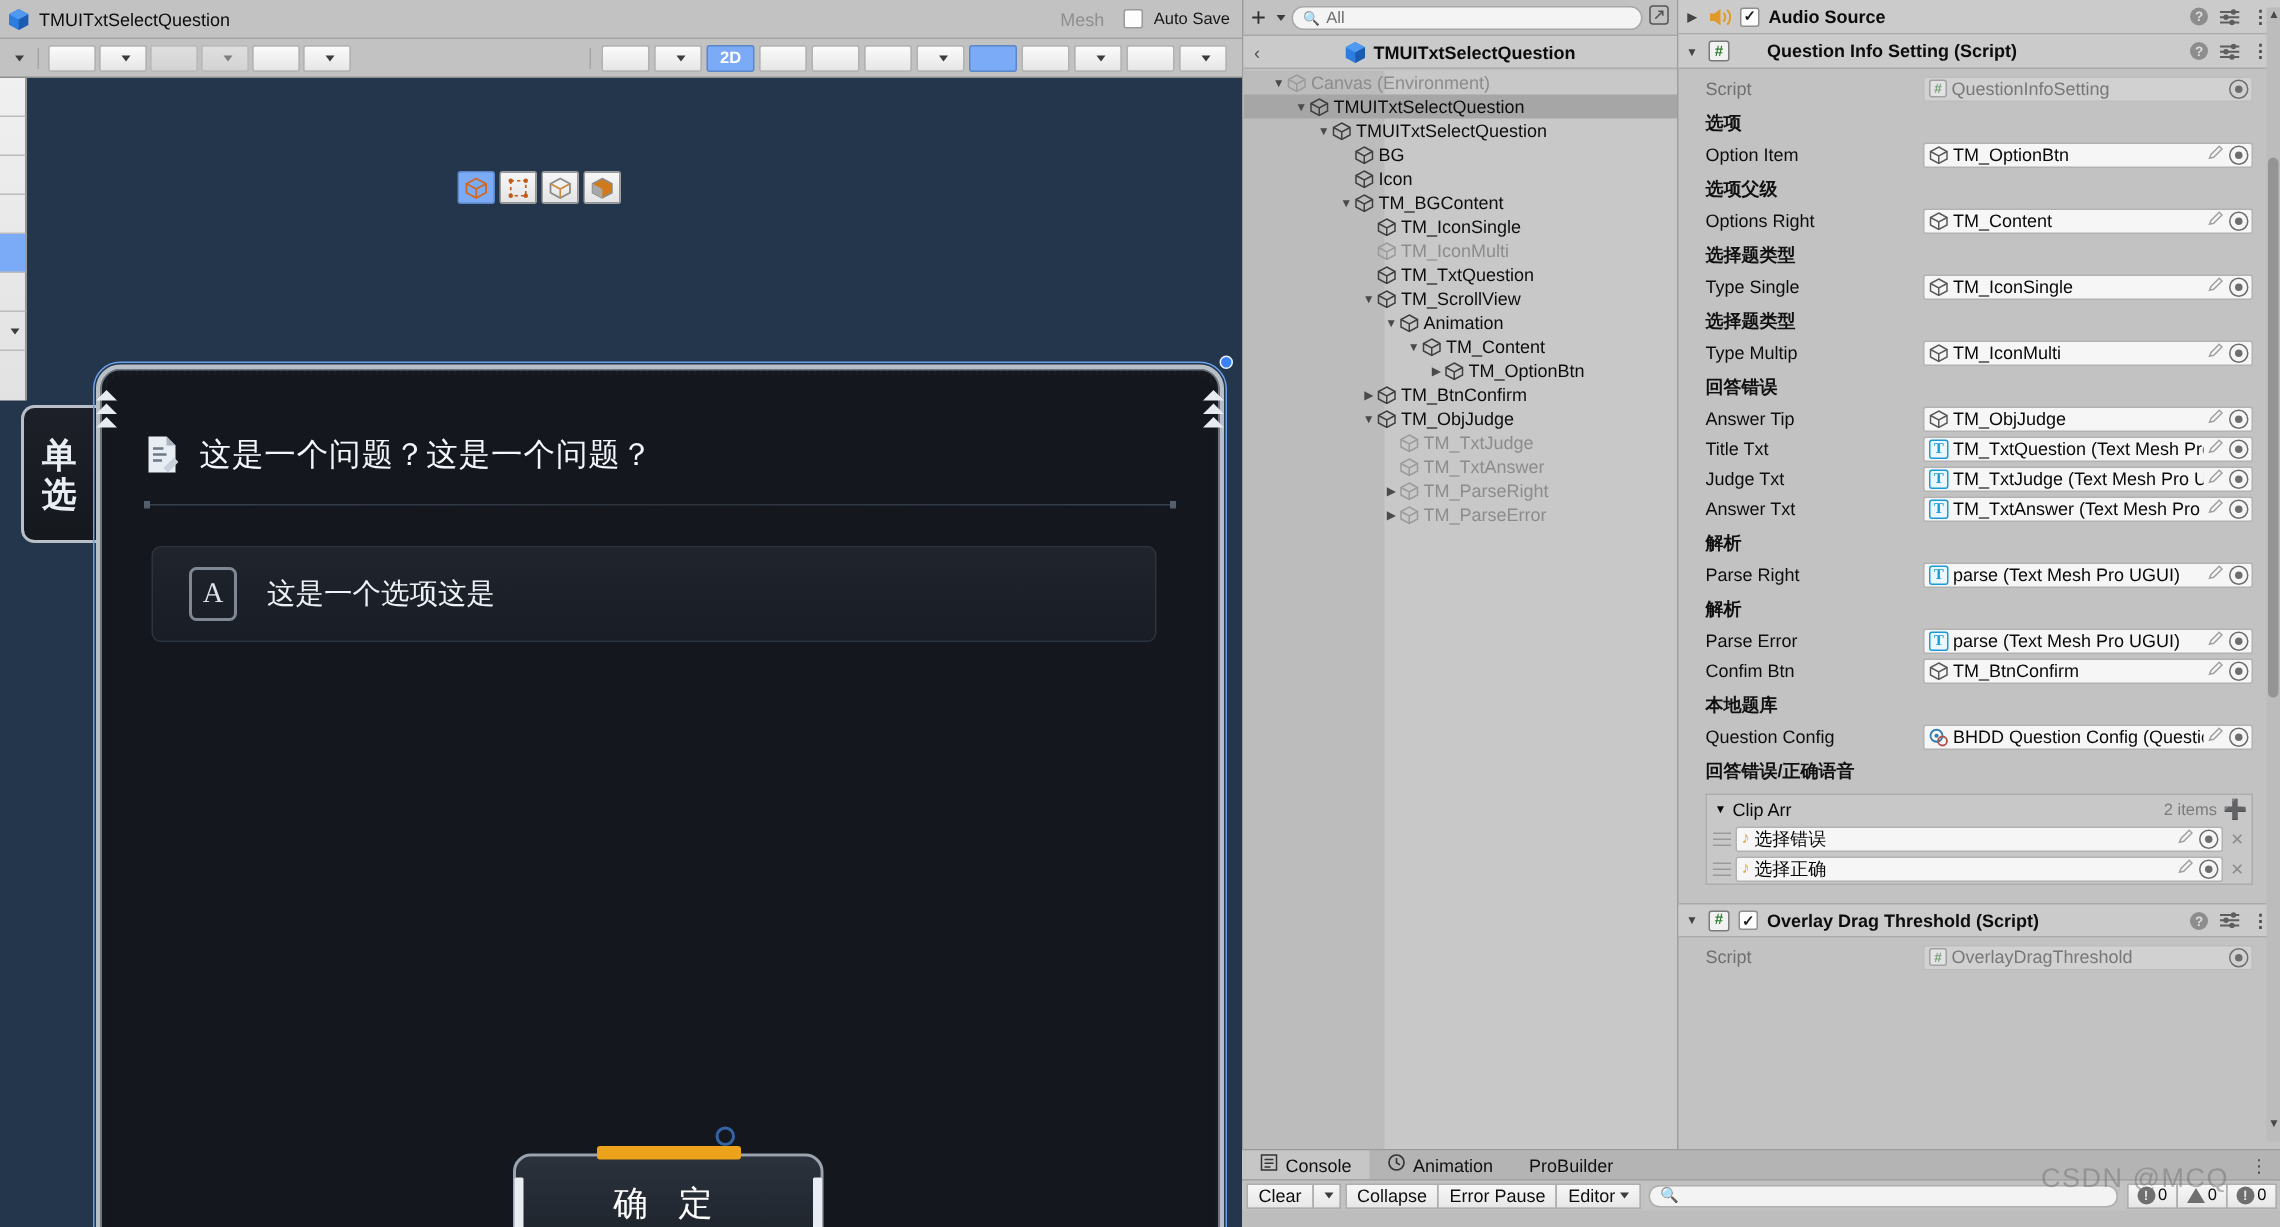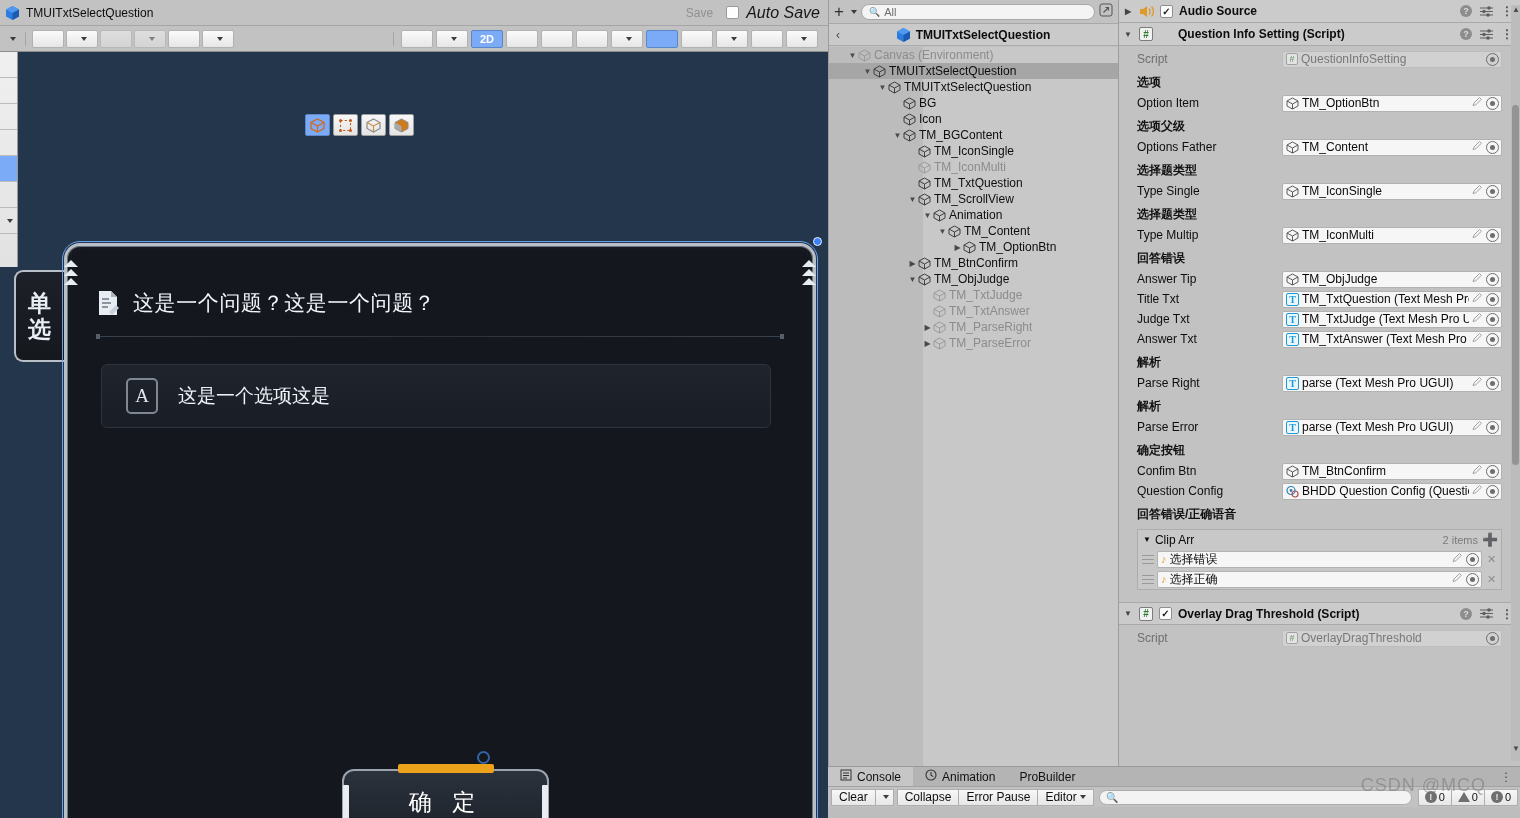--- a/index.html
+++ b/index.html
@@ -39,21 +39,21 @@
     display:flex; align-items:center; padding-left:6px; gap:7px;
   }
   .prefab-cube {
     width:13px;height:14px;position:relative;
   }
   .prefab-cube svg{display:block}
   .title-text { font-size:12px; color:#0c0c0c; }
   .titlebar-right { margin-left:auto; display:flex; align-items:center; gap:7px; padding-right:8px; }
   .save-btn { color:#8f8f8f; font-size:12px; background:#c2c2c2; border:none; padding:2px 6px; }
   .chk { width:13px;height:13px;background:#fdfdfd;border:1px solid #9a9a9a;border-radius:2px;display:inline-block;}
-  .autosave-label{font-size:16px;color:#161616;font-style:italic;}
+  .autosave-label{font-size:11px;color:#161616;}
 
   
   .scenetoolbar {
     position:absolute; left:0; top:26px; width:828px; height:26px;
     background:#c2c2c2; border-bottom:1px solid #8e8e8e;
     display:flex; align-items:center; padding:0 4px;
   }
   .tb-group{display:flex;align-items:center;gap:2px;}
   .tb-right{margin-left:auto;display:flex;align-items:center;gap:3px;padding-right:6px;}
   .dropbox{ width:15px;height:19px;display:inline-flex;align-items:center;justify-content:center;}
@@ -293,21 +293,21 @@
   <div class="titlebar">
     <span class="prefab-cube">
       <svg viewBox="0 0 13 14">
           <path d="M6.5 0 13 3.5v7L6.5 14 0 10.5v-7z" fill="#2d7de0"></path>
           <path d="M6.5 0 13 3.5 6.5 7 0 3.5z" fill="#4f99f0"></path>
           <path d="M6.5 7 13 3.5v7L6.5 14z" fill="#1c5cb0"></path>
         </svg>
     </span>
     <span class="title-text">TMUITxtSelectQuestion</span>
     <div class="titlebar-right">
-      <span class="save-btn">Save</span>
+      <span class="save-btn">Mesh</span>
       <span class="chk"></span>
       <span class="autosave-label">Auto Save</span>
     </div>
   </div>
 
   <div class="scenetoolbar">
     <div class="tb-group">
       <span class="dropbox">
           <i class="carettiny"></i>
         </span>
@@ -774,21 +774,21 @@
               <span class="pen"><svg viewBox="0 0 11 11" width="11" height="11">
                   <path d="M1 9.5 2 7l5.5-5.5 1.8 1.8L3.8 8.8z" fill="none" stroke="#5c5c5c" stroke-width="1"></path>
                 </svg></span>
               <span class="dot">
                 <i></i>
               </span>
             </span>
           </div>
           <div class="sechead">选项父级</div>
           <div class="frow">
-            <span class="flabel">Options Father</span>
+            <span class="flabel">Options Right</span>
             <span class="objfield">
               <span class="cubetiny"><svg viewBox="0 0 13 13">
                   <path d="M6.5 1 12 4v5l-5.5 3L1 9V4z" fill="none" stroke="#5a5a5a" stroke-width="1"></path>
                   <path d="M1 4l5.5 3L12 4M6.5 7v5" stroke="#5a5a5a" stroke-width="1" fill="none"></path>
                 </svg></span>
               <span class="nm">TM_Content</span>
               <span class="pen"><svg viewBox="0 0 11 11" width="11" height="11">
                   <path d="M1 9.5 2 7l5.5-5.5 1.8 1.8L3.8 8.8z" fill="none" stroke="#5c5c5c" stroke-width="1"></path>
                 </svg></span>
               <span class="dot">
@@ -907,37 +907,37 @@
               <span class="tico">T</span>
               <span class="nm">parse (Text Mesh Pro UGUI)</span>
               <span class="pen"><svg viewBox="0 0 11 11" width="11" height="11">
                   <path d="M1 9.5 2 7l5.5-5.5 1.8 1.8L3.8 8.8z" fill="none" stroke="#5c5c5c" stroke-width="1"></path>
                 </svg></span>
               <span class="dot">
                 <i></i>
               </span>
             </span>
           </div>
-          <div class="sechead">确定按钮</div>
           <div class="frow">
             <span class="flabel">Confim Btn</span>
             <span class="objfield">
               <span class="cubetiny"><svg viewBox="0 0 13 13">
                   <path d="M6.5 1 12 4v5l-5.5 3L1 9V4z" fill="none" stroke="#5a5a5a" stroke-width="1"></path>
                   <path d="M1 4l5.5 3L12 4M6.5 7v5" stroke="#5a5a5a" stroke-width="1" fill="none"></path>
                 </svg></span>
               <span class="nm">TM_BtnConfirm</span>
               <span class="pen"><svg viewBox="0 0 11 11" width="11" height="11">
                   <path d="M1 9.5 2 7l5.5-5.5 1.8 1.8L3.8 8.8z" fill="none" stroke="#5c5c5c" stroke-width="1"></path>
                 </svg></span>
               <span class="dot">
                 <i></i>
               </span>
             </span>
           </div>
+          <div class="sechead">本地题库</div>
           <div class="frow">
             <span class="flabel">Question Config</span>
             <span class="objfield">
               <span class="cfgico"><svg viewBox="0 0 13 13">
                   <circle cx="5" cy="5.5" r="4" fill="none" stroke="#2f7fb5" stroke-width="1.2"></circle>
                   <circle cx="5" cy="5.5" r="1.4" fill="#2f7fb5"></circle>
                   <circle cx="9" cy="9" r="3" fill="none" stroke="#b0504a" stroke-width="1.2"></circle>
                 </svg></span>
               <span class="nm">BHDD Question Config (QuestionConfig)</span>
               <span class="pen"><svg viewBox="0 0 11 11" width="11" height="11">

